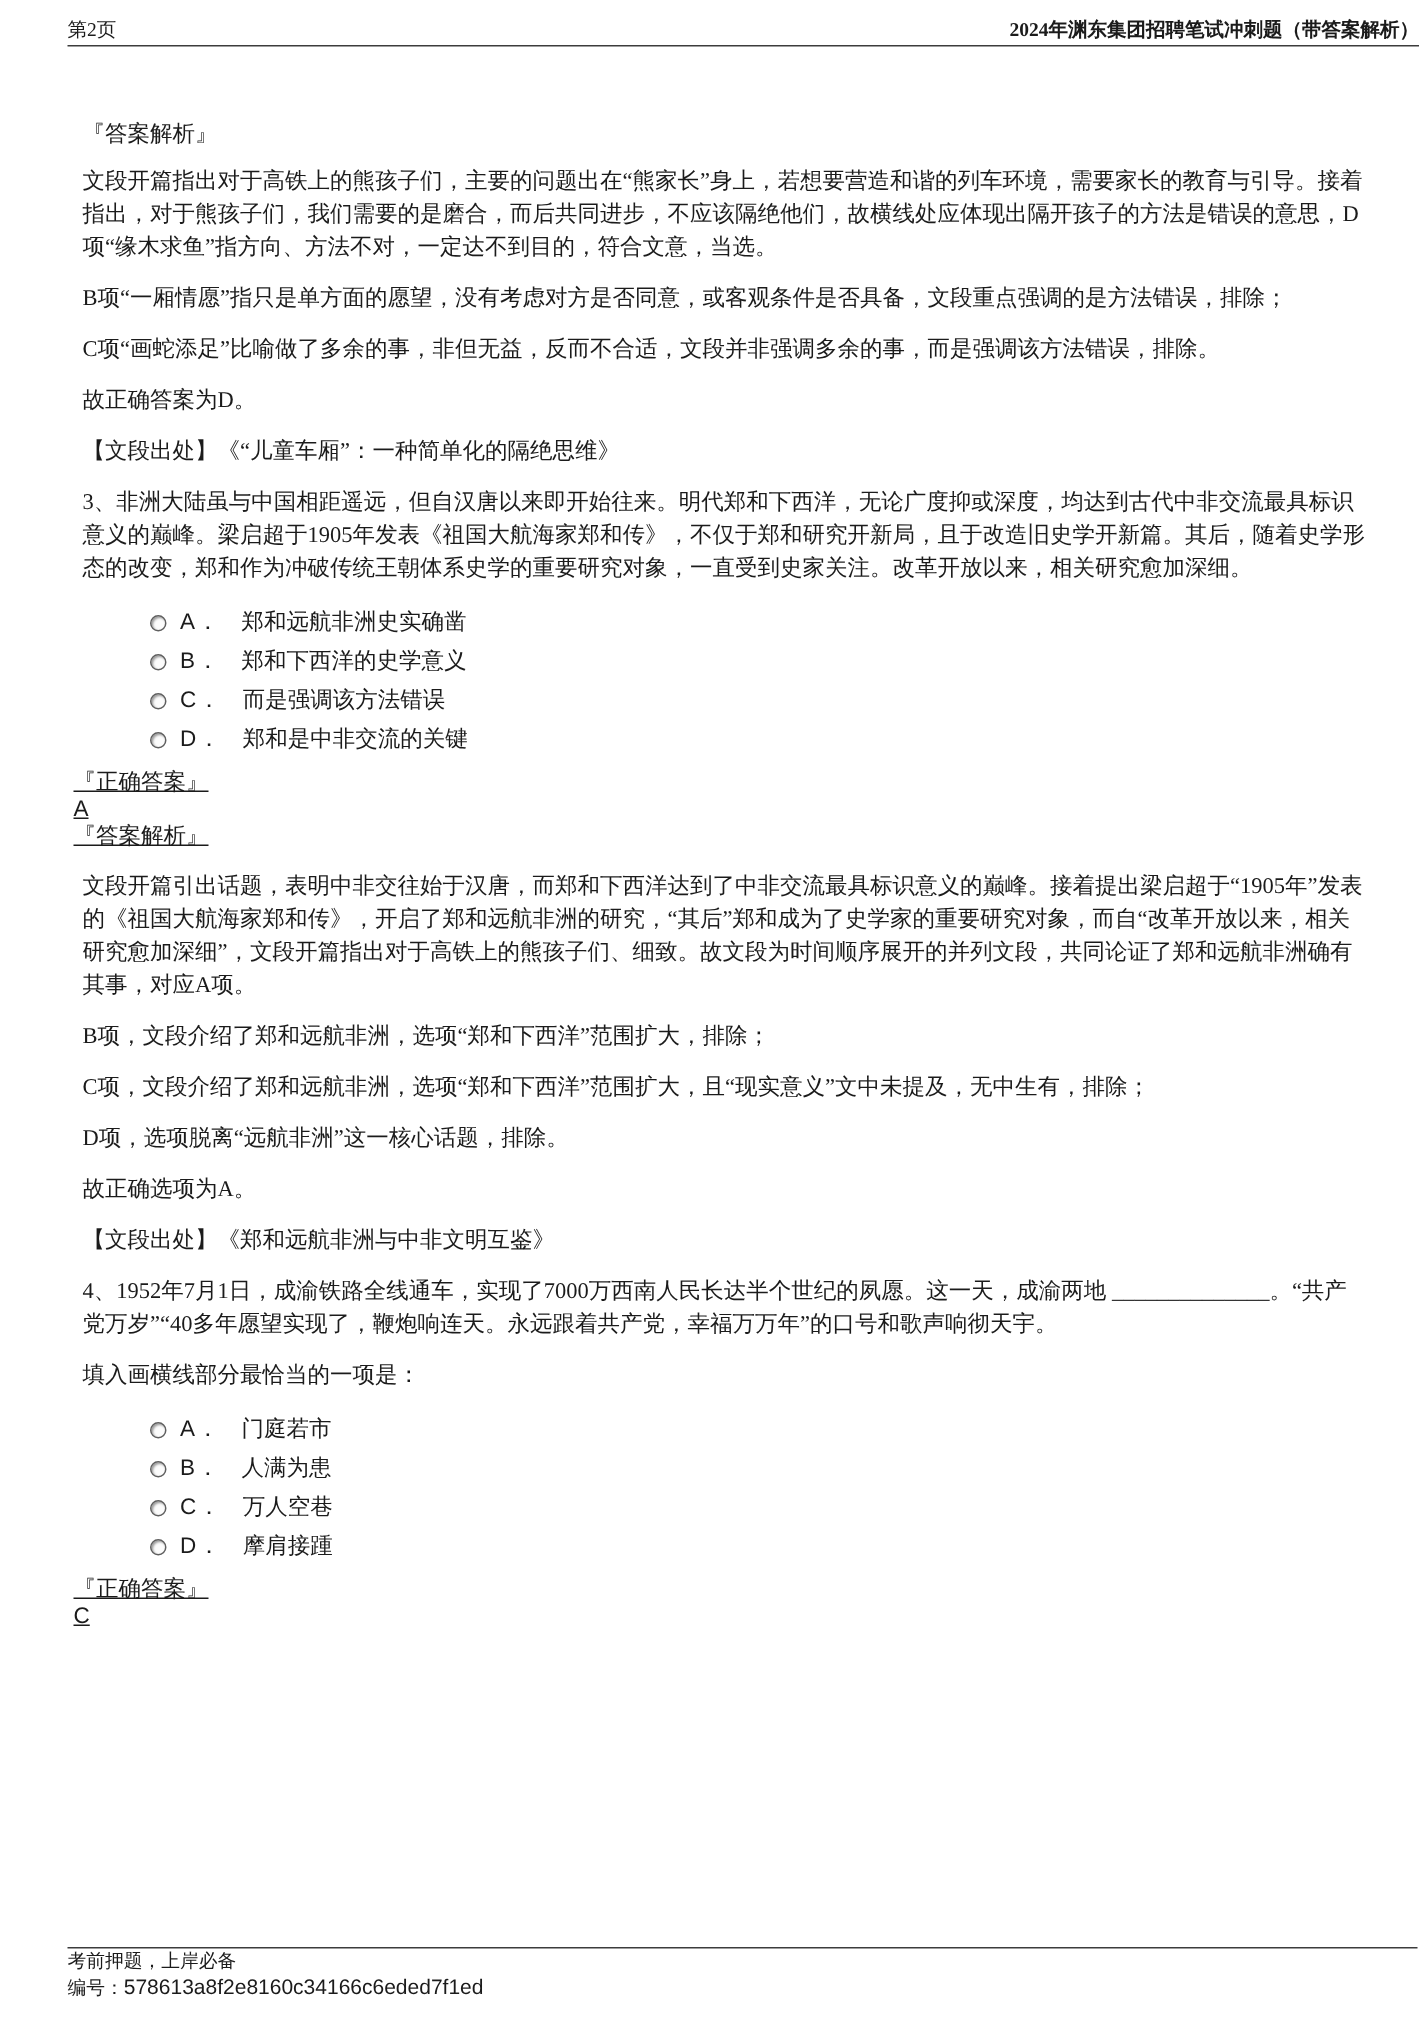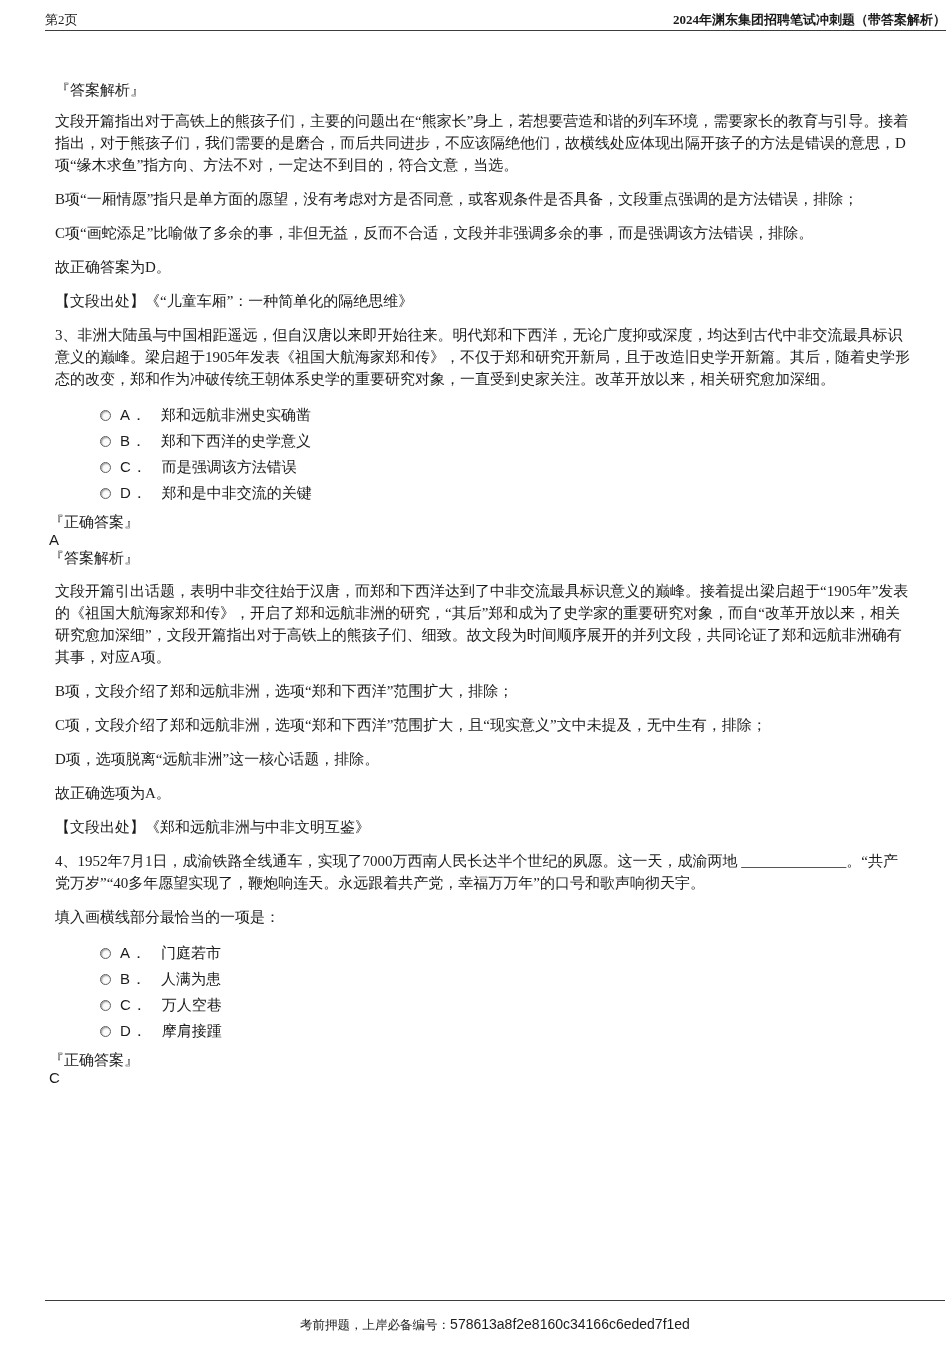--- a/index.html
+++ b/index.html
@@ -23,27 +23,27 @@
   p.label { margin-bottom:9px; }
   .options { margin:9px 0 7px 45px; }
   .option { display:flex; align-items:center; height:26px; }
   .radio {
     width:11px; height:11px; border:1px solid #5f5f5f; border-radius:50%;
     background:#fcfcfc; box-shadow:inset 1px 1px 1.5px rgba(0,0,0,0.38);
     margin-right:9px; flex:none; box-sizing:border-box;
   }
   .letter { font-family:"Liberation Sans","DejaVu Sans",sans-serif; margin-right:14px; letter-spacing:1px; }
   .answer-block { margin:2px 0 13px -6px; }
-  .answer-block p { margin:0; line-height:18px; }
+  .answer-block p { margin:0; line-height:18px;text-decoration:underline; }
   .ans-letter { font-family:"Liberation Sans","DejaVu Sans",sans-serif; }
   .footer {
     position:absolute; left:45px; right:5px; bottom:11px;
-    border-top:1.5px solid #3c3c3c; padding-top:15px;
+    border-top:1.5px solid #3c3c3c; padding-top:0;
     display:flex; justify-content:center; align-items:baseline;
-    font-size:12.5px; line-height:17px;
+    font-size:12.5px; line-height:17px;flex-direction:column;
   }
   .serial-value { font-family:"Liberation Sans","DejaVu Sans",sans-serif; font-size:14px; }
 </style>
 </head>
 <body>
 
 <div class="page">
 
   <div class="header">
     <span class="page-num">第2页</span>

